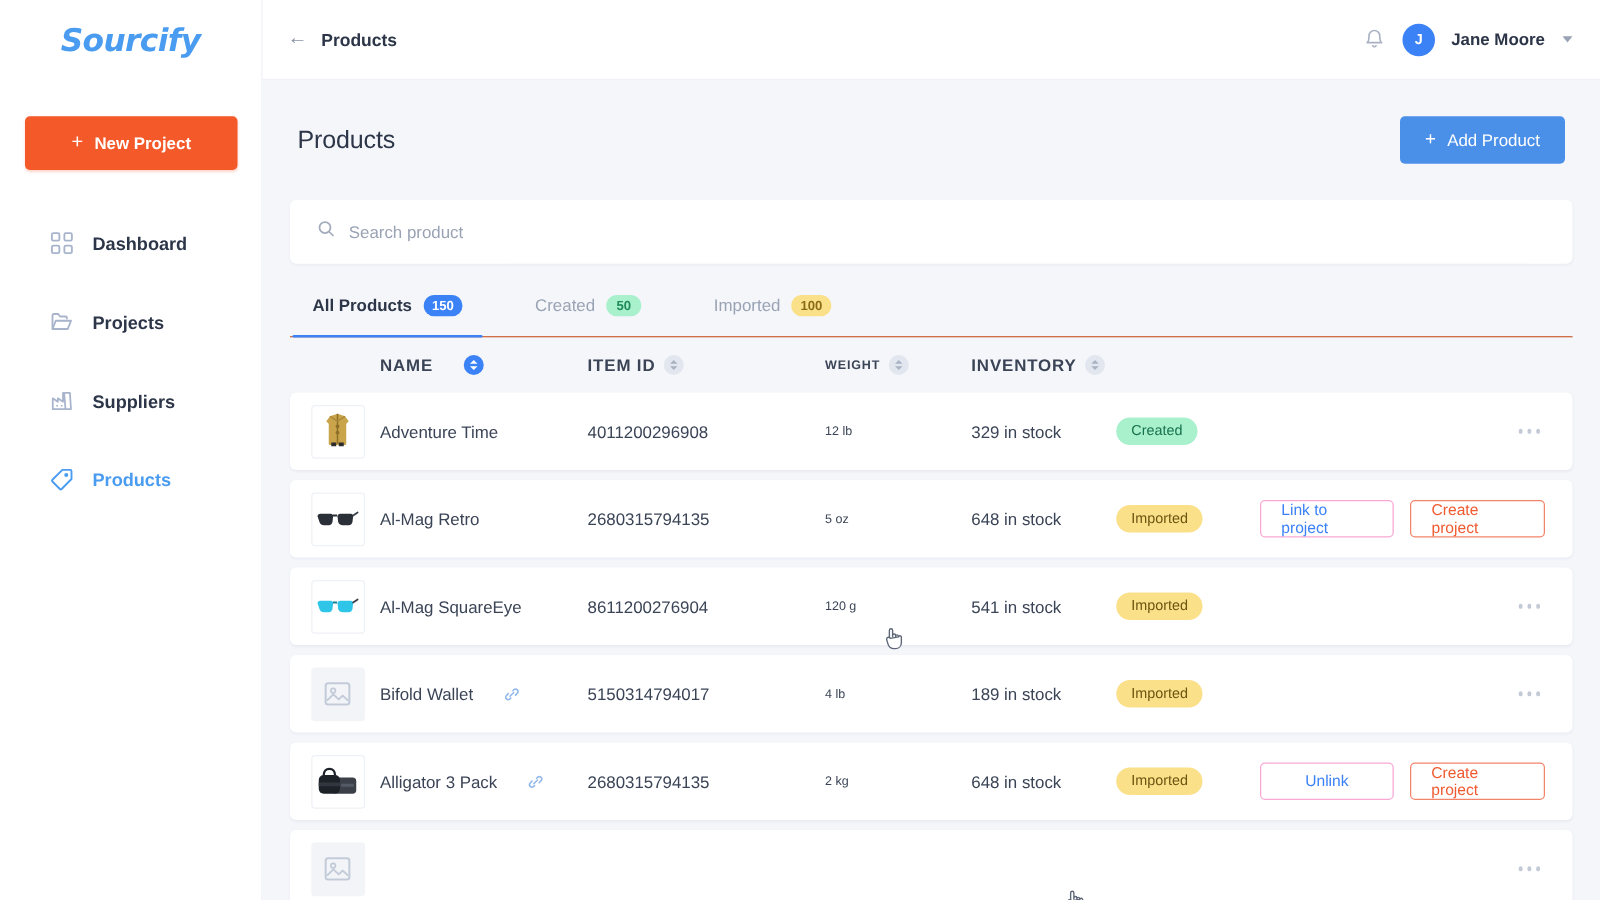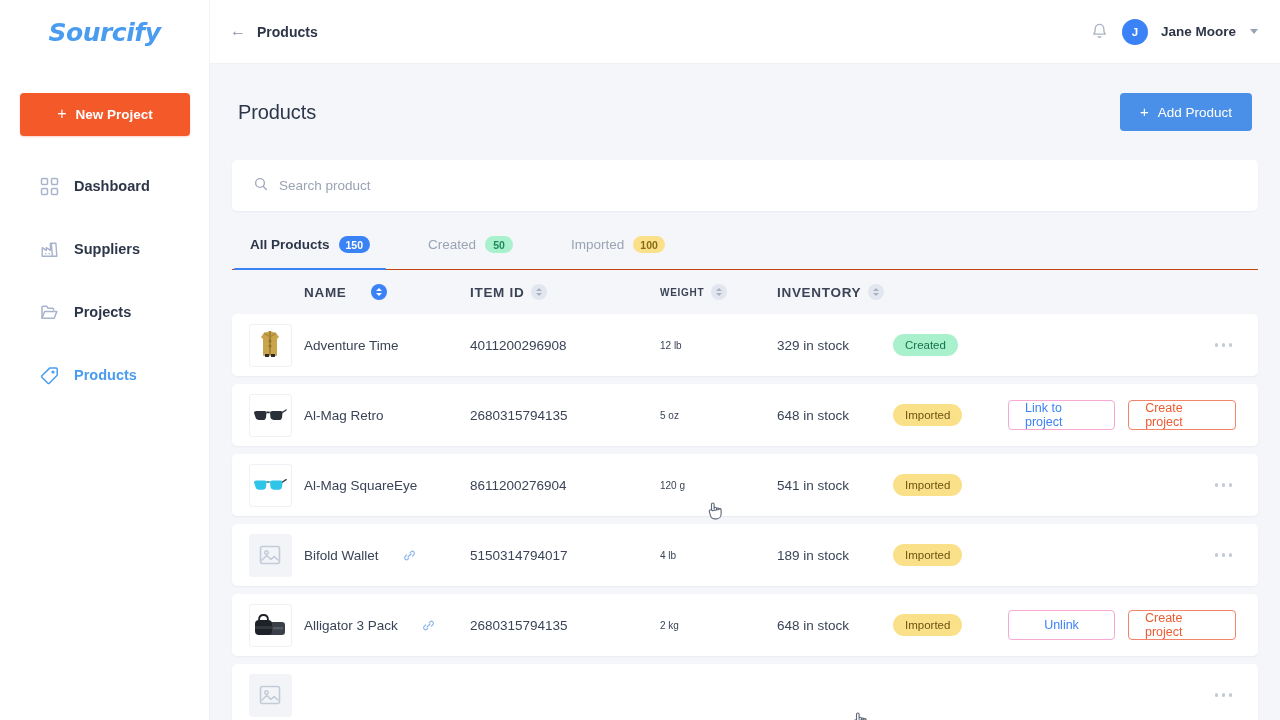--- a/index.html
+++ b/index.html
@@ -37,21 +37,21 @@
     color: #fff; font-size: 13.5px; font-weight: 600;
     cursor: pointer;
     box-shadow: 0 1px 2px rgba(244,89,42,0.25);
   }
   .new-project-btn .plus {
     font-size: 16px; font-weight: 400; line-height: 1;
     display: inline-block; transform: translateY(-1px);
   }
   .nav { position: absolute; top: 168px; left: 0; width: 100%; }
   .nav-item {
-    display: flex; align-items: center; gap: 15px;
+    display: flex; align-items: flex-end; gap: 15px;
     height: 36px; padding-left: 40px;
     margin-bottom: 27px;
     color: #2c3648; font-size: 14.5px; font-weight: 600;
     cursor: pointer;
   }
   .nav-item .ico { width: 19px; height: 19px; display: block; flex: 0 0 19px; }
   .nav-item .ico svg { display: block; }
   .nav-item.active { color: #4a9cf0; }
 
   
@@ -269,36 +269,36 @@
             <rect x="1.5" y="11.5" width="6" height="6" rx="1.2" stroke="#a8b4cc" stroke-width="1.5"></rect>
             <rect x="11.5" y="11.5" width="6" height="6" rx="1.2" stroke="#a8b4cc" stroke-width="1.5"></rect>
           </svg>
         </span>
         <span>Dashboard</span>
       </div>
 
       <div class="nav-item">
         <span class="ico">
           <svg width="19" height="19" viewBox="0 0 19 19" fill="none">
+            <path d="M2 15.2V4.2a1 1 0 0 1 1-1h3.6l1.5 2h4.4a1 1 0 0 1 1 1v1.2" stroke="#a8b4cc" stroke-width="1.5" stroke-linejoin="round"></path>
+            <path d="M2 15.2l2.6-6.6h12.2l-2.6 6.6H2z" stroke="#a8b4cc" stroke-width="1.5" stroke-linejoin="round"></path>
+          </svg>
+        </span>
+        <span>Projects</span>
+      </div>
+
+      <div class="nav-item">
+        <span class="ico">
+          <svg width="19" height="19" viewBox="0 0 19 19" fill="none">
             <path d="M2.2 16.3V7.6l4.1 2.8V7.6l4.1 2.8V3.2h.9l1.1 13.1H2.2z" stroke="#a8b4cc" stroke-width="1.4" stroke-linejoin="round"></path>
             <path d="M11.6 3.2h4.3l.9 13.1h-4.3" stroke="#a8b4cc" stroke-width="1.4" stroke-linejoin="round"></path>
             <path d="M5 13.6h1.4M8.6 13.6H10" stroke="#a8b4cc" stroke-width="1.3"></path>
           </svg>
         </span>
         <span>Suppliers</span>
-      </div>
-
-      <div class="nav-item">
-        <span class="ico">
-          <svg width="19" height="19" viewBox="0 0 19 19" fill="none">
-            <path d="M2 15.2V4.2a1 1 0 0 1 1-1h3.6l1.5 2h4.4a1 1 0 0 1 1 1v1.2" stroke="#a8b4cc" stroke-width="1.5" stroke-linejoin="round"></path>
-            <path d="M2 15.2l2.6-6.6h12.2l-2.6 6.6H2z" stroke="#a8b4cc" stroke-width="1.5" stroke-linejoin="round"></path>
-          </svg>
-        </span>
-        <span>Projects</span>
       </div>
 
 
       <div class="nav-item active">
         <span class="ico">
           <svg width="19" height="19" viewBox="0 0 19 19" fill="none">
             <path d="M9.9 1.9h6.3a1 1 0 0 1 1 1v6.3L9.3 17.2a1 1 0 0 1-1.4 0L1.9 11.2a1 1 0 0 1 0-1.4L9.9 1.9z" stroke="#4a9cf0" stroke-width="1.5" stroke-linejoin="round"></path>
             <circle cx="13" cy="6" r="1.6" fill="#4a9cf0"></circle>
           </svg>
         </span>

